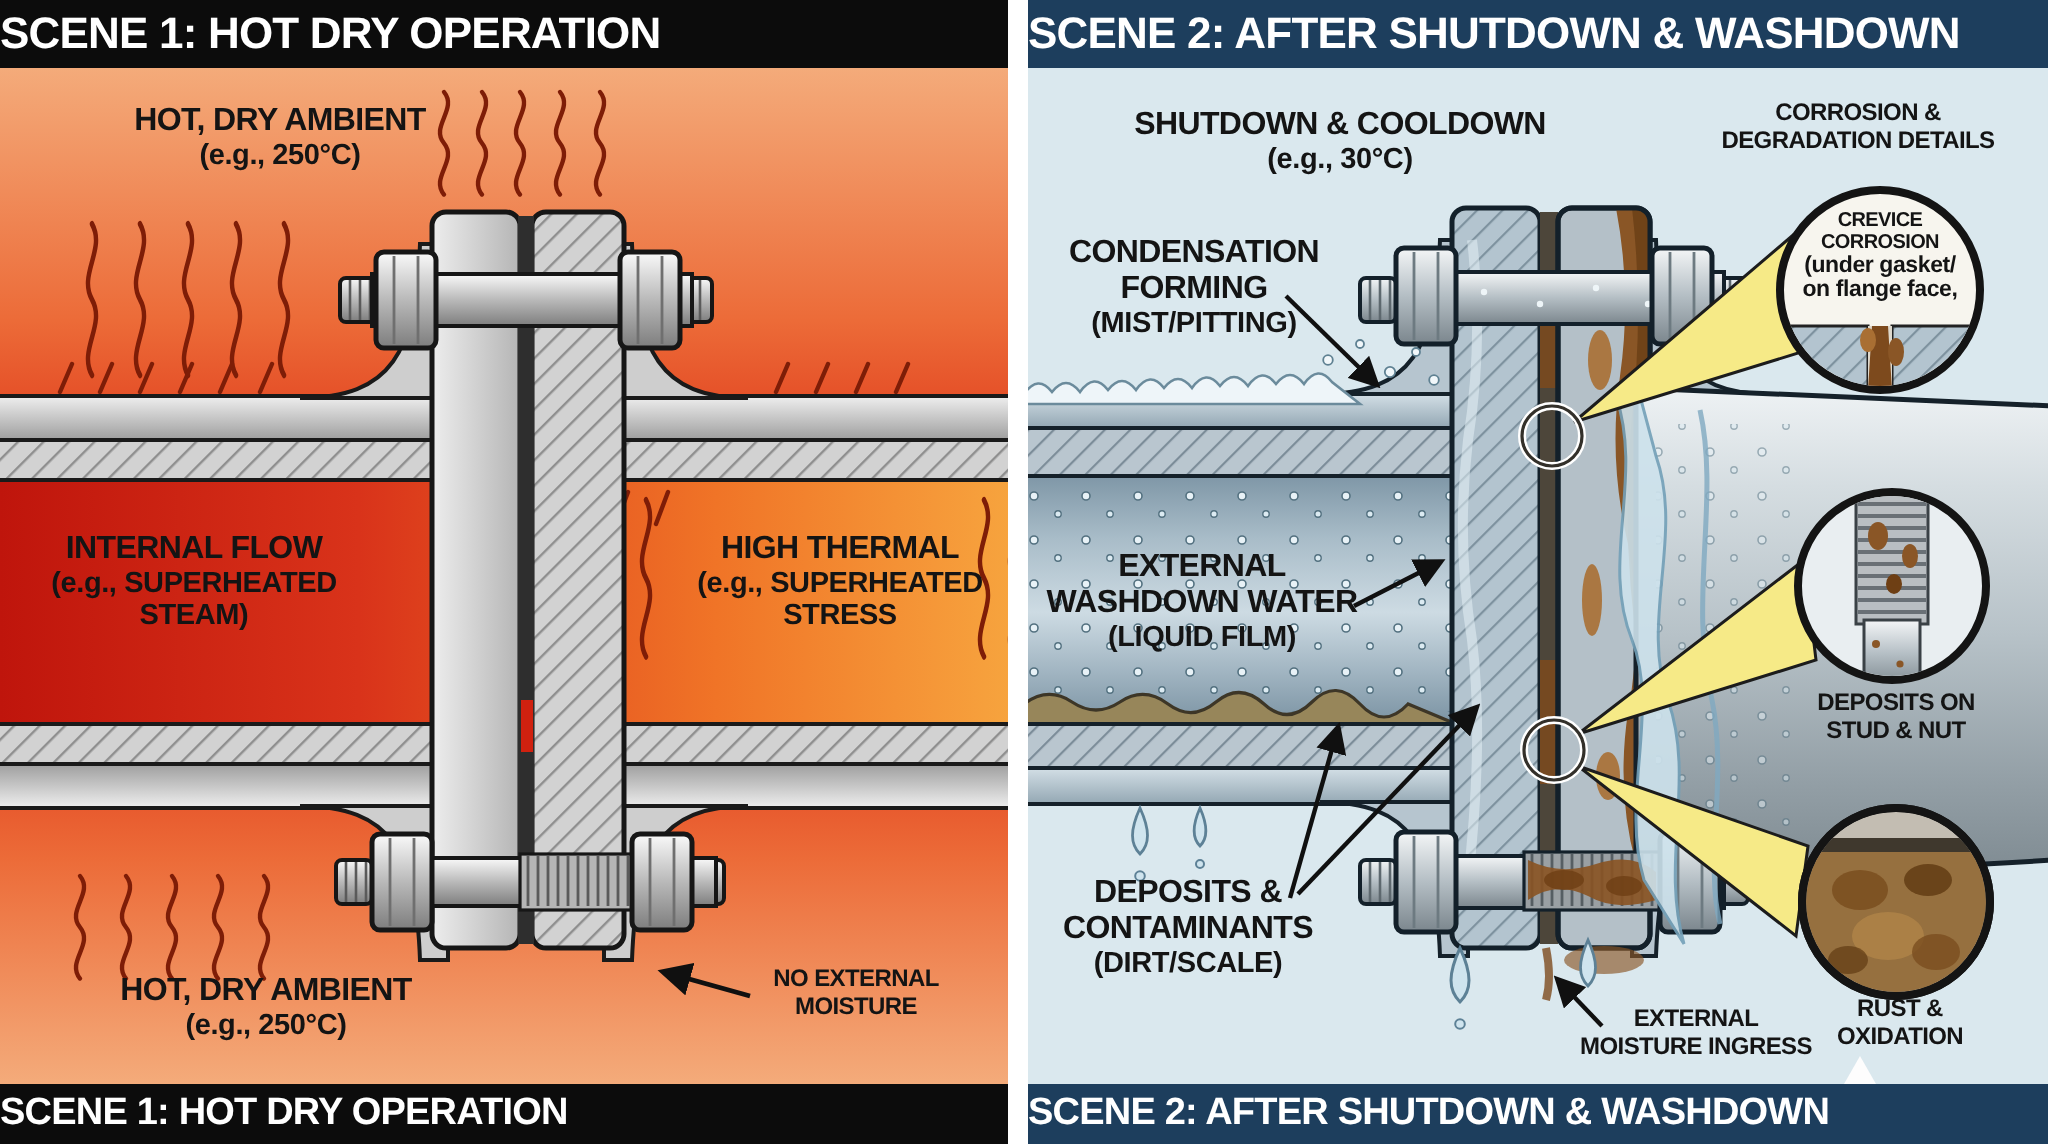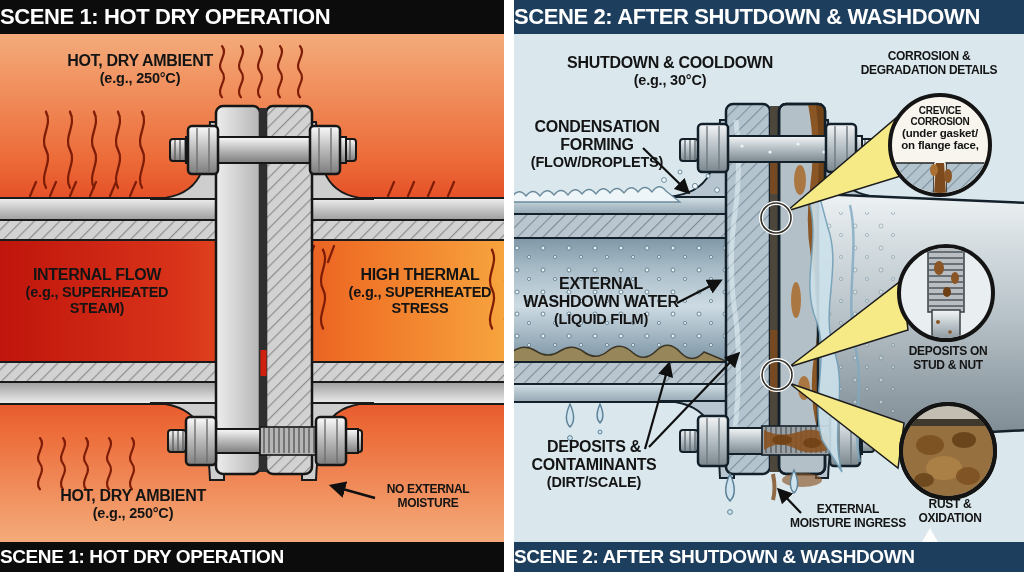--- a/index.html
+++ b/index.html
@@ -425,21 +425,21 @@
     <div class="main">SHUTDOWN &amp; COOLDOWN</div>
     <div class="sub">(e.g., 30°C)</div>
   </div>
   <div class="lbl small" style="left:929px;top:50px">
     <div class="main">CORROSION &amp;</div>
     <div class="main">DEGRADATION DETAILS</div>
   </div>
   <div class="lbl" style="left:597px;top:118px">
     <div class="main">CONDENSATION</div>
     <div class="main">FORMING</div>
-    <div class="sub">(FLOW/DROPLETS)</div>
+    <div class="sub">(MIST/PITTING)</div>
   </div>
   <div class="lbl" style="left:601px;top:275px">
     <div class="main">EXTERNAL</div>
     <div class="main">WASHDOWN WATER</div>
     <div class="sub">(LIQUID FILM)</div>
   </div>
   <div class="lbl" style="left:594px;top:438px">
     <div class="main">DEPOSITS &amp;</div>
     <div class="main">CONTAMINANTS</div>
     <div class="sub">(DIRT/SCALE)</div>

